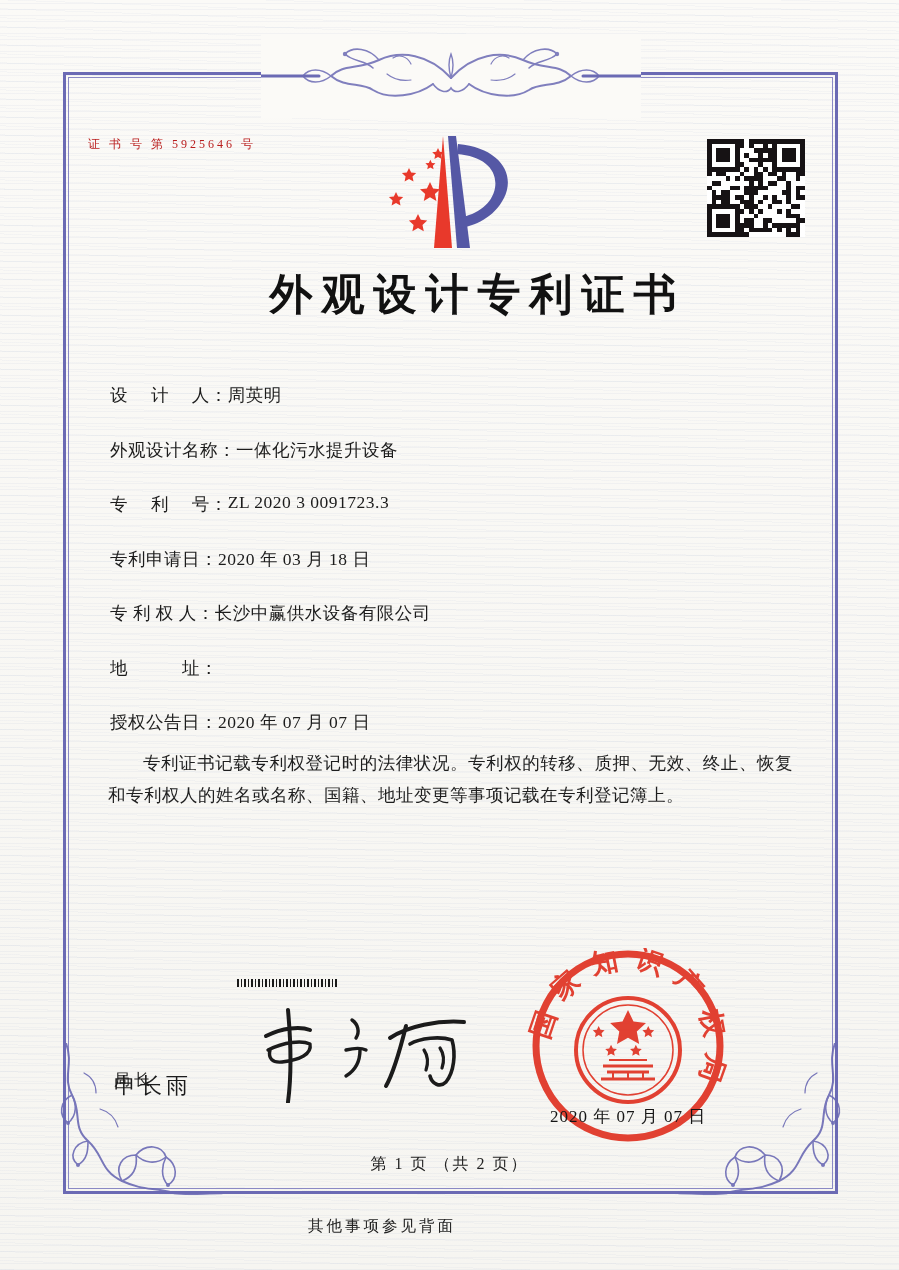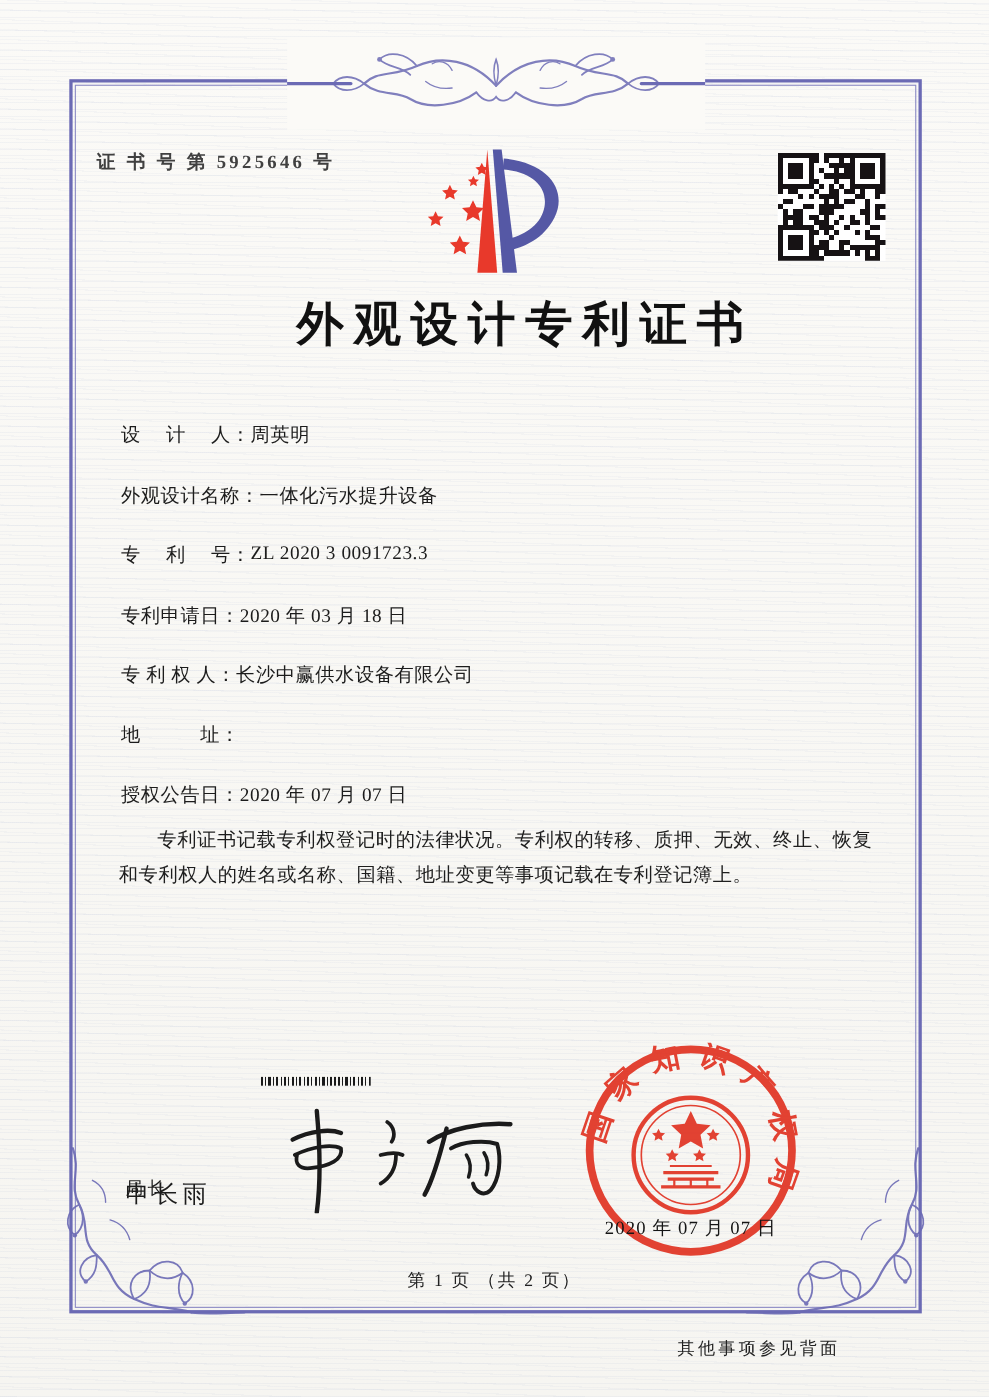--- a/index.html
+++ b/index.html
@@ -24,21 +24,21 @@
     position:absolute;inset:2px;border:1px solid #8a89c4;
   }
   .ornament-top{
     position:absolute;left:50%;top:-41px;transform:translateX(-50%);
     width:380px;height:84px;background:#fbfaf7;
   }
   .corner-flourish{position:absolute;width:180px;height:170px;}
   .corner-flourish.bl{left:-22px;bottom:-22px;}
   .corner-flourish.br{right:-22px;bottom:-22px;transform:scaleX(-1);}
   .cert-no{
-    position:absolute;left:88px;top:136px;font-size:17px;letter-spacing:3px;color:#404040;font-weight:bold;
+    position:absolute;left:88px;top:136px;font-size:12px;letter-spacing:3px;color:#b91c1c;
   }
   .logo{position:absolute;left:382px;top:130px;width:140px;height:126px;}
   .qr{position:absolute;left:707px;top:139px;width:98px;height:98px;background:#fff;}
   .title{
     position:absolute;left:0;top:266px;width:899px;text-align:center;
     font-size:43px;font-weight:bold;letter-spacing:9px;color:#111;padding-left:28px;
   }
   .fields{position:absolute;left:110px;top:383px;width:690px;}
   .field-row{display:flex;margin-bottom:27.5px;font-size:17.5px;letter-spacing:.5px;height:27px;}
   .field-label{white-space:pre;}
@@ -61,21 +61,21 @@
   .seal{position:absolute;left:523px;top:948px;width:210px;height:200px;}
   .seal-date{
     position:absolute;left:533px;top:1105px;width:190px;text-align:center;
     font-size:17px;letter-spacing:1px;color:#151515;
   }
   .footer-page{
     position:absolute;left:0;top:1154px;width:899px;text-align:center;
     font-size:16px;letter-spacing:2px;color:#222;
   }
   .footer-note{
-    position:absolute;left:0;top:1216px;width:764px;text-align:right;
+    position:absolute;left:0;top:1216px;width:764px;text-align:center;
     font-size:15.5px;letter-spacing:3px;color:#222;
   }
 </style>
 </head>
 <body>
 
 <div class="page-texture"></div>
 
 <div class="frame">
   <div class="frame-inner"></div>

